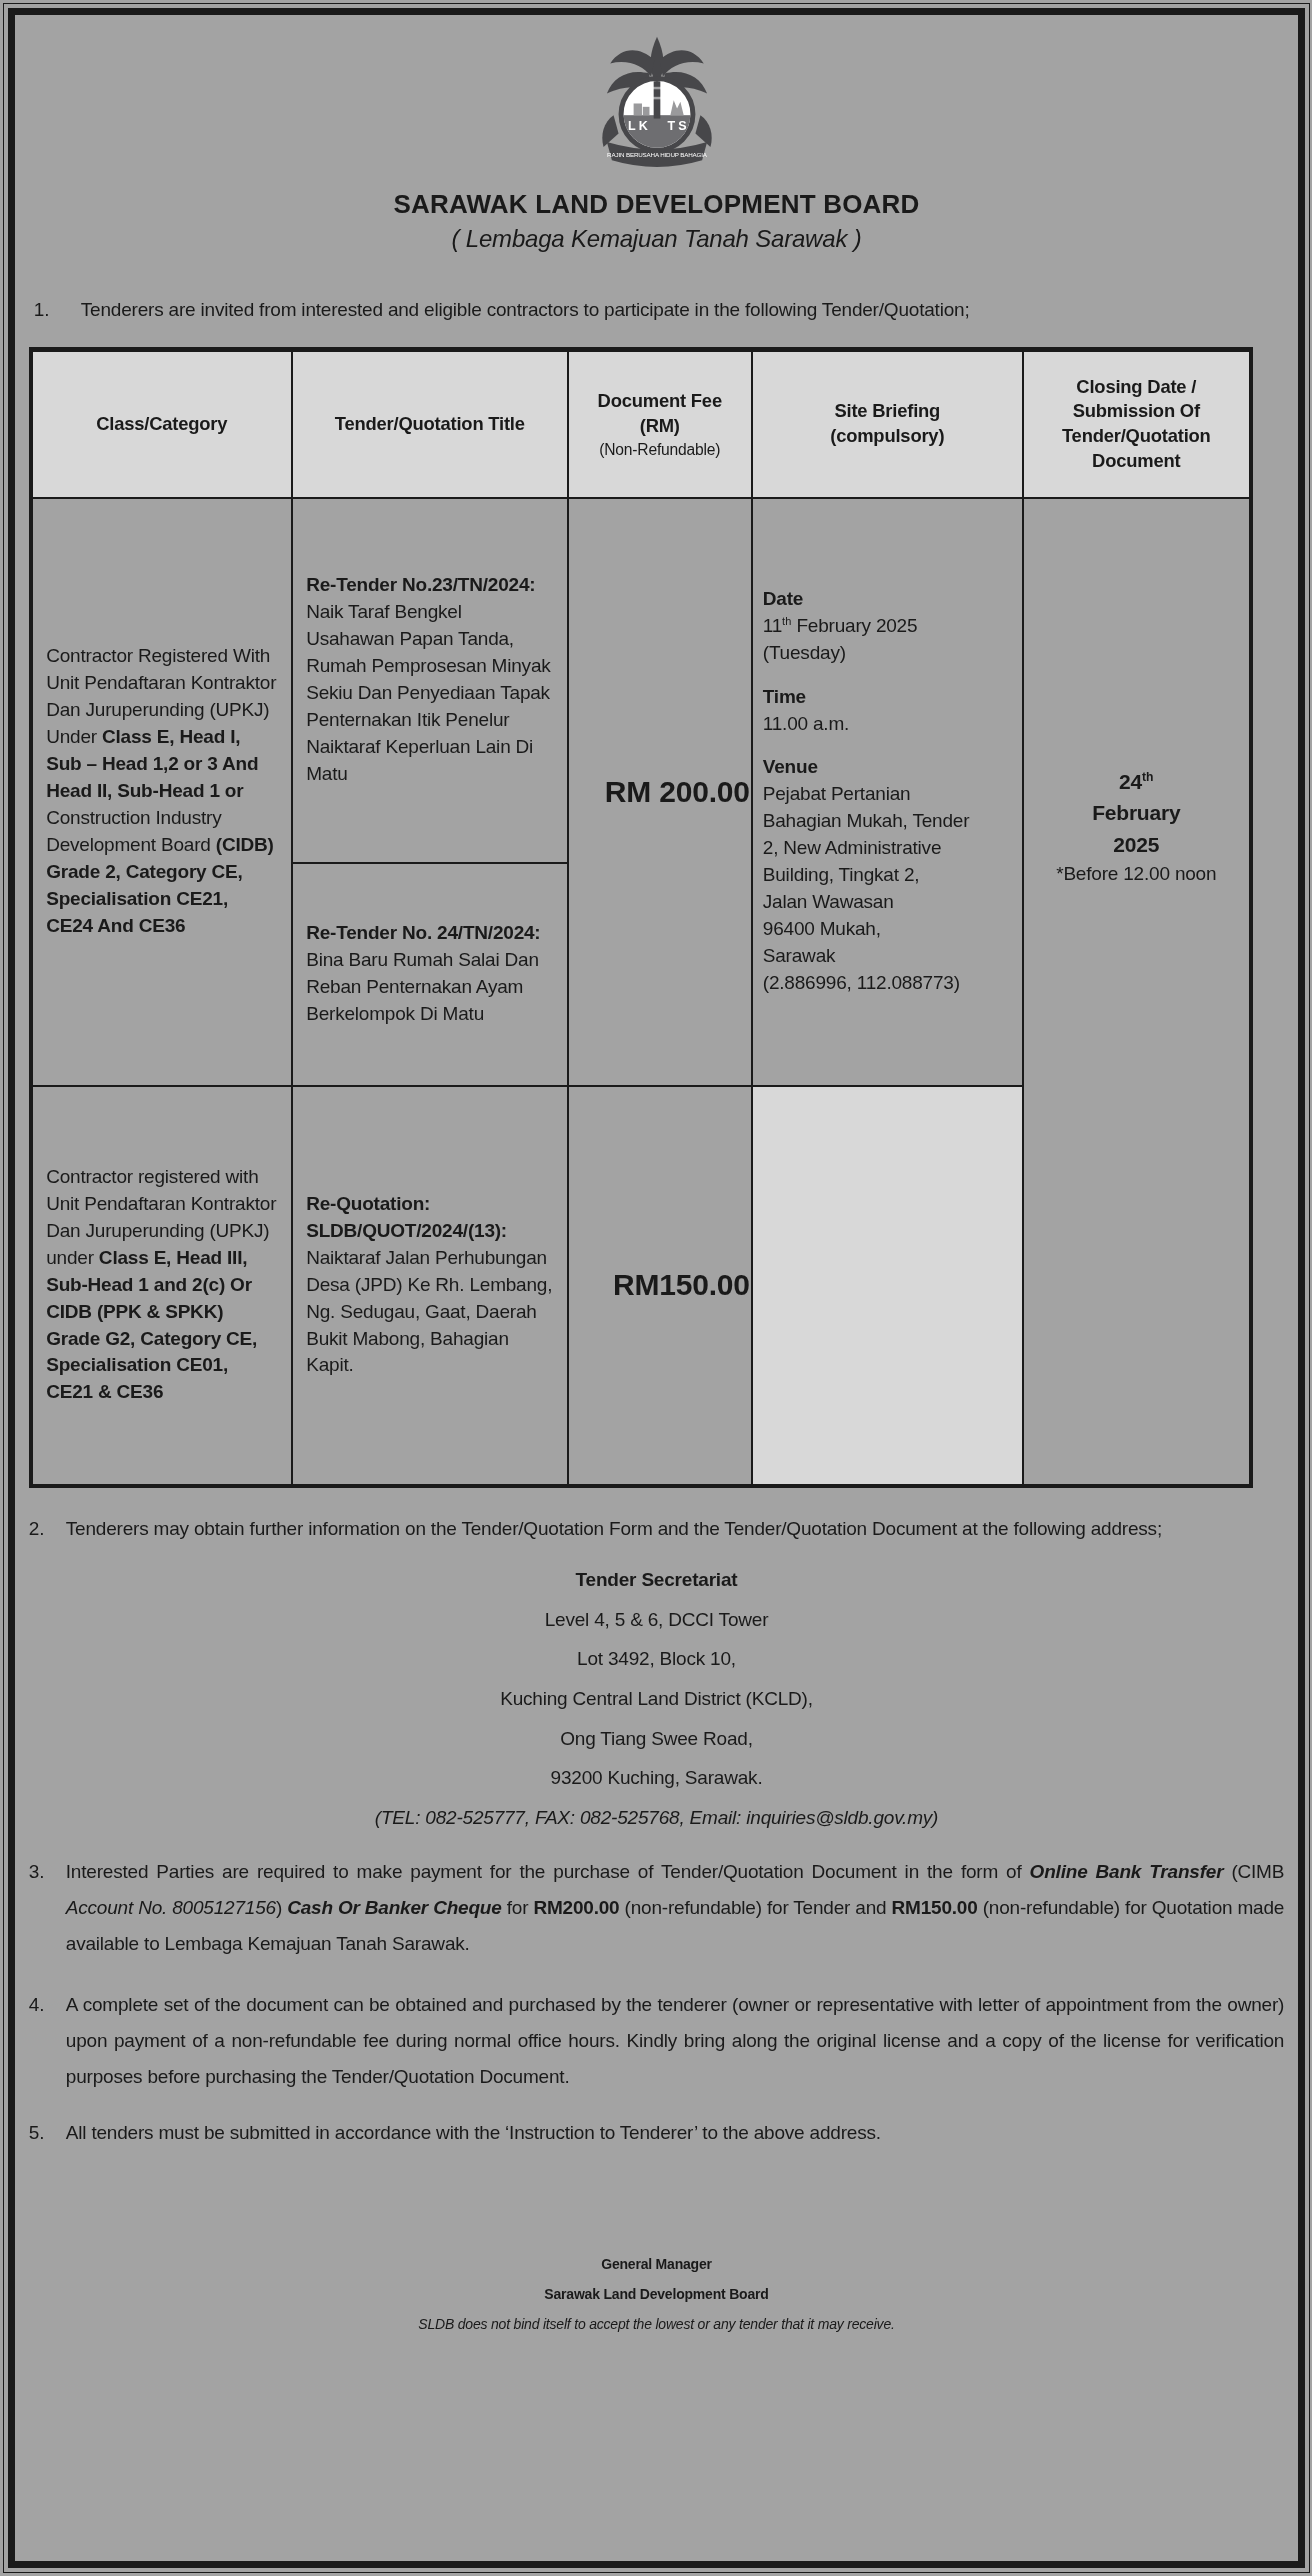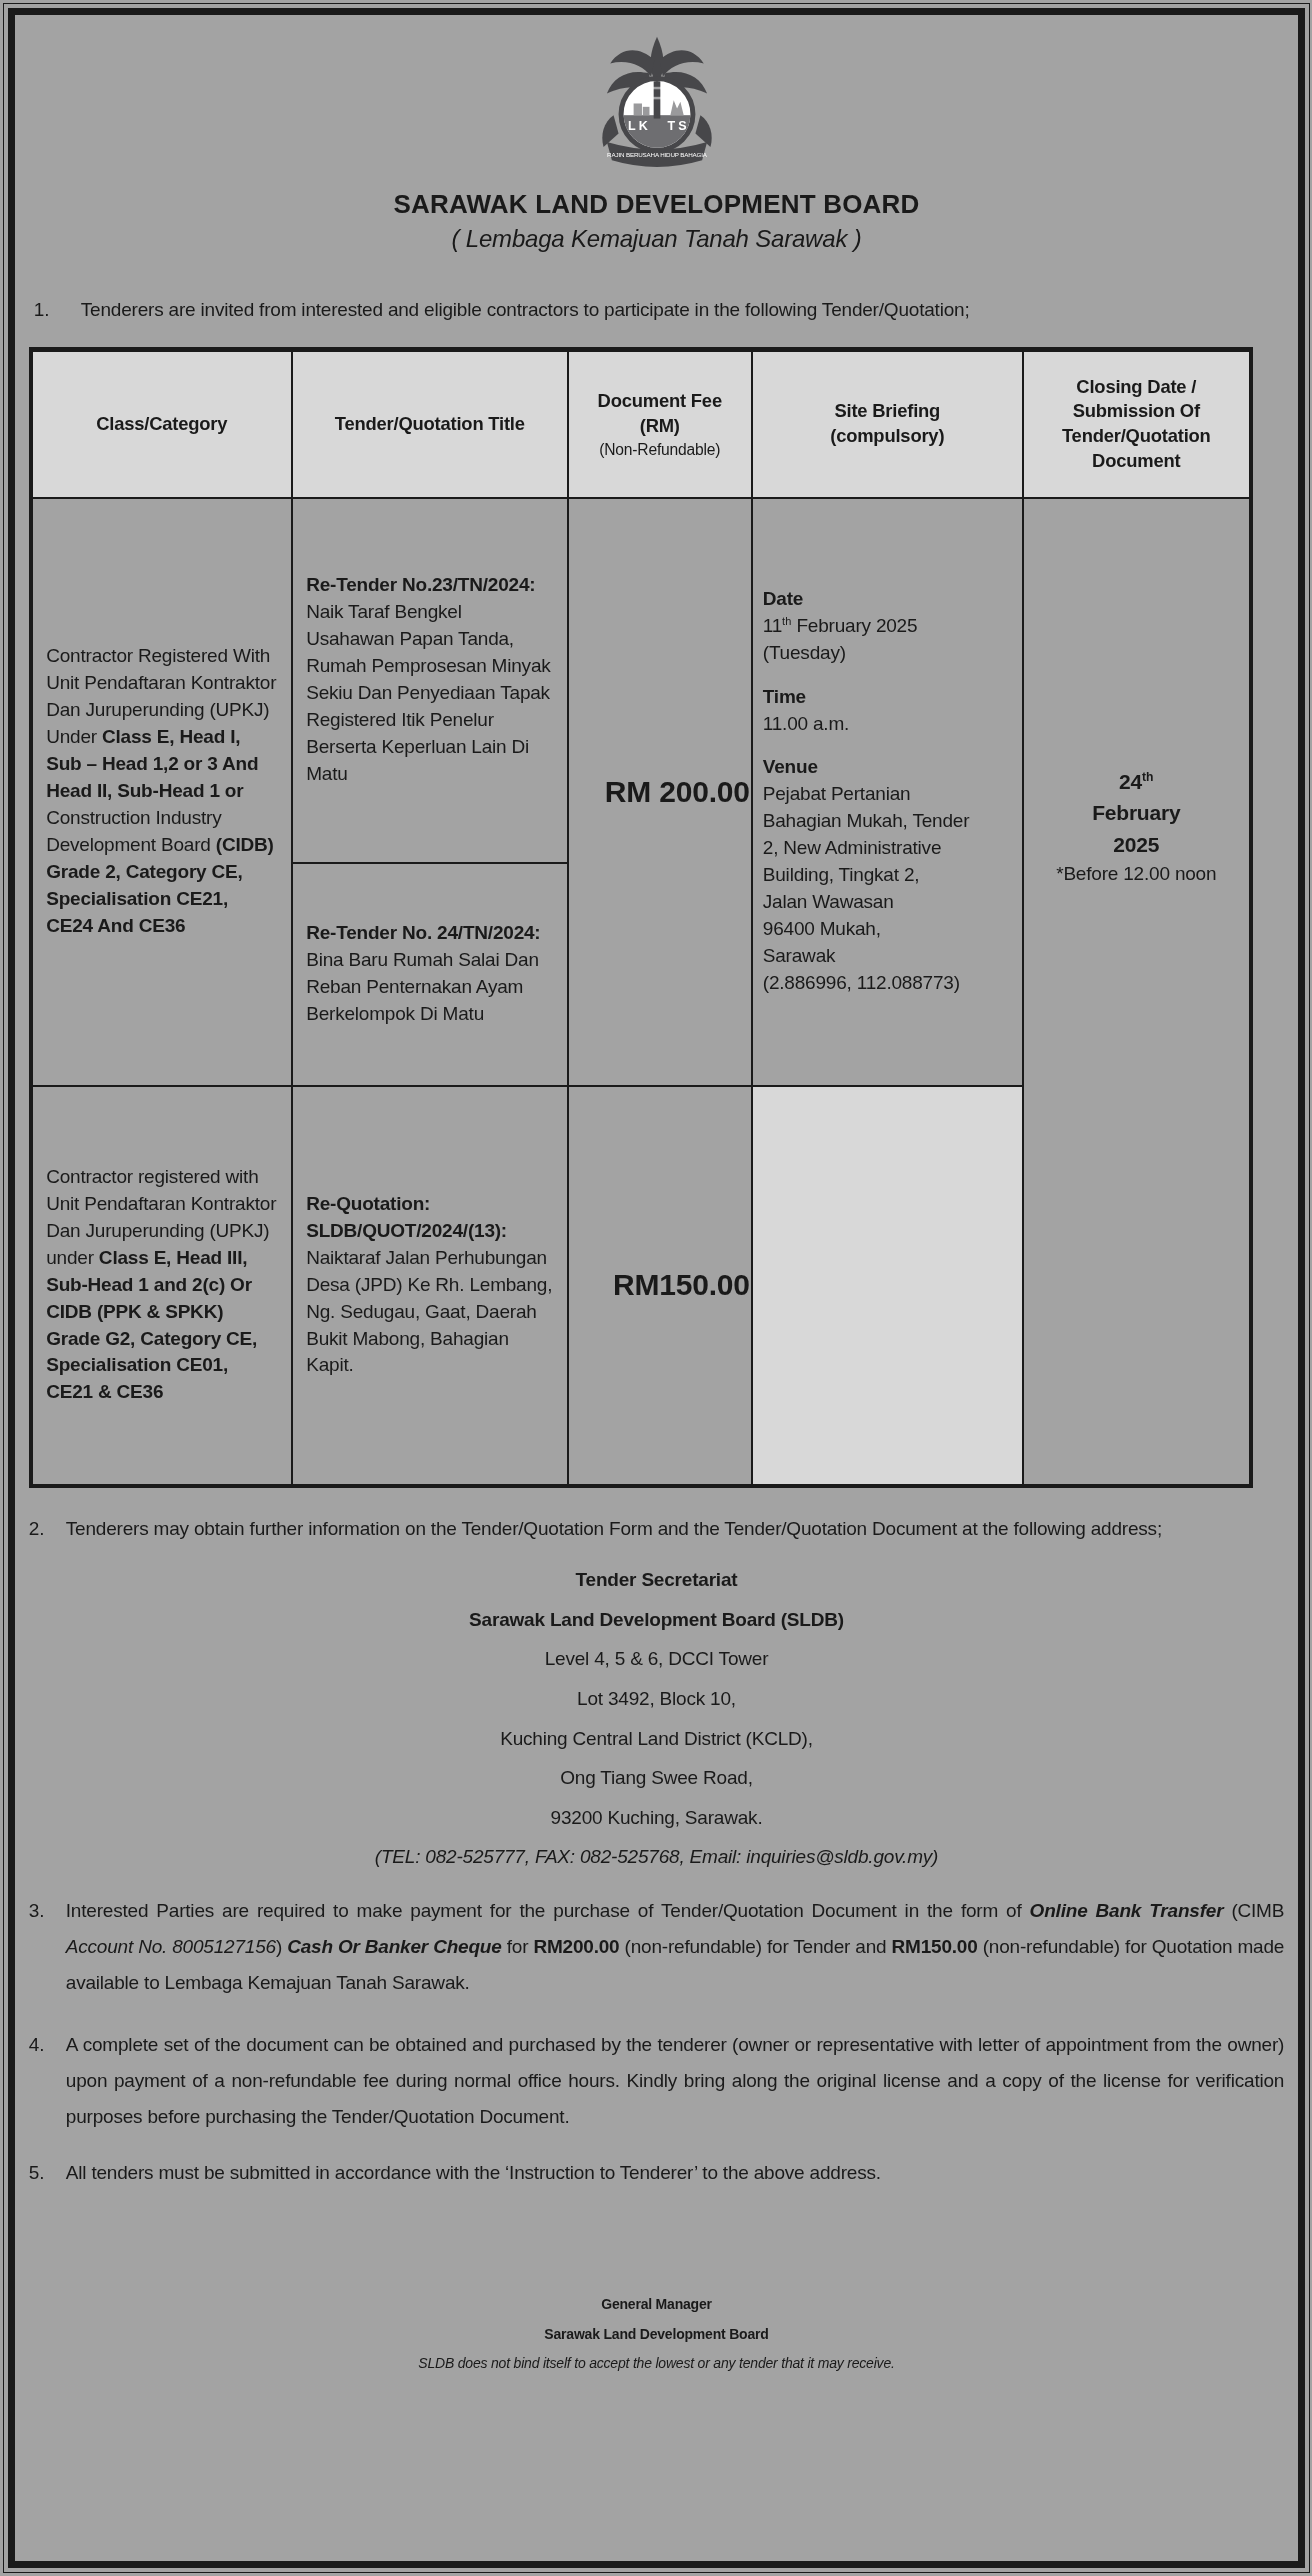--- a/index.html
+++ b/index.html
@@ -142,21 +142,21 @@
                 <span class="seg-b seg-n">Tender/Quotation</span>
                 <span class="seg-b seg-n">Document</span>
               </th>
           </tr>
         </thead>
         <tbody>
           <tr class="r1">
             <td class="cat" rowspan="2"><span>Contractor Registered With Unit Pendaftaran Kontraktor Dan Juruperunding (UPKJ) Under </span><span class="seg-b">Class E, Head I, Sub – Head 1,2 or 3 And Head II, Sub-Head 1 or </span><span>Construction Industry Development Board </span><span class="seg-b">(CIDB) Grade 2, Category CE, Specialisation CE21, CE24 And CE36</span></td>
             <td class="title-cell">
               <span class="cell-heading">Re-Tender No.23/TN/2024:</span>
-              <span>Naik Taraf Bengkel Usahawan Papan Tanda, Rumah Pemprosesan Minyak Sekiu Dan Penyediaan Tapak Registered Itik Penelur Berserta Keperluan Lain Di Matu</span>
+              <span>Naik Taraf Bengkel Usahawan Papan Tanda, Rumah Pemprosesan Minyak Sekiu Dan Penyediaan Tapak Penternakan Itik Penelur Naiktaraf Keperluan Lain Di Matu</span>
             </td>
             <td class="fee" rowspan="2">RM 200.00</td>
             <td class="brief" rowspan="2">
               <div class="brief-group">
                 <span class="brief-label">Date</span>
                 <span class="brief-value"><span>11</span><span class="seg-p">th</span><span> February 2025</span><span class="seg-n">(Tuesday)</span></span>
               </div>
               <div class="brief-group">
                 <span class="brief-label">Time</span>
                 <span class="brief-value">11.00 a.m.</span>
@@ -188,21 +188,20 @@
         </tbody>
       </table>
 
       <div class="clause clause-2">
         <span class="clause-num">2.</span>
         <div class="clause-body">Tenderers may obtain further information on the Tender/Quotation Form and the Tender/Quotation Document at the following address;</div>
       </div>
 
       <div class="address">
           <span class="seg-b seg-n">Tender Secretariat</span>
-          <span class="seg-b seg-n">Sarawak Land Development Board (SLDB)</span>
           <span class="seg-n">Level 4, 5 &amp; 6, DCCI Tower</span>
           <span class="seg-n">Lot 3492, Block 10,</span>
           <span class="seg-n">Kuching Central Land District (KCLD),</span>
           <span class="seg-n">Ong Tiang Swee Road,</span>
           <span class="seg-n">93200 Kuching, Sarawak.</span>
           <span class="seg-i seg-n">(TEL: 082-525777, FAX: 082-525768, Email: inquiries@sldb.gov.my)</span>
         </div>
 
       <div class="clause clause-3">
         <span class="clause-num">3.</span>

